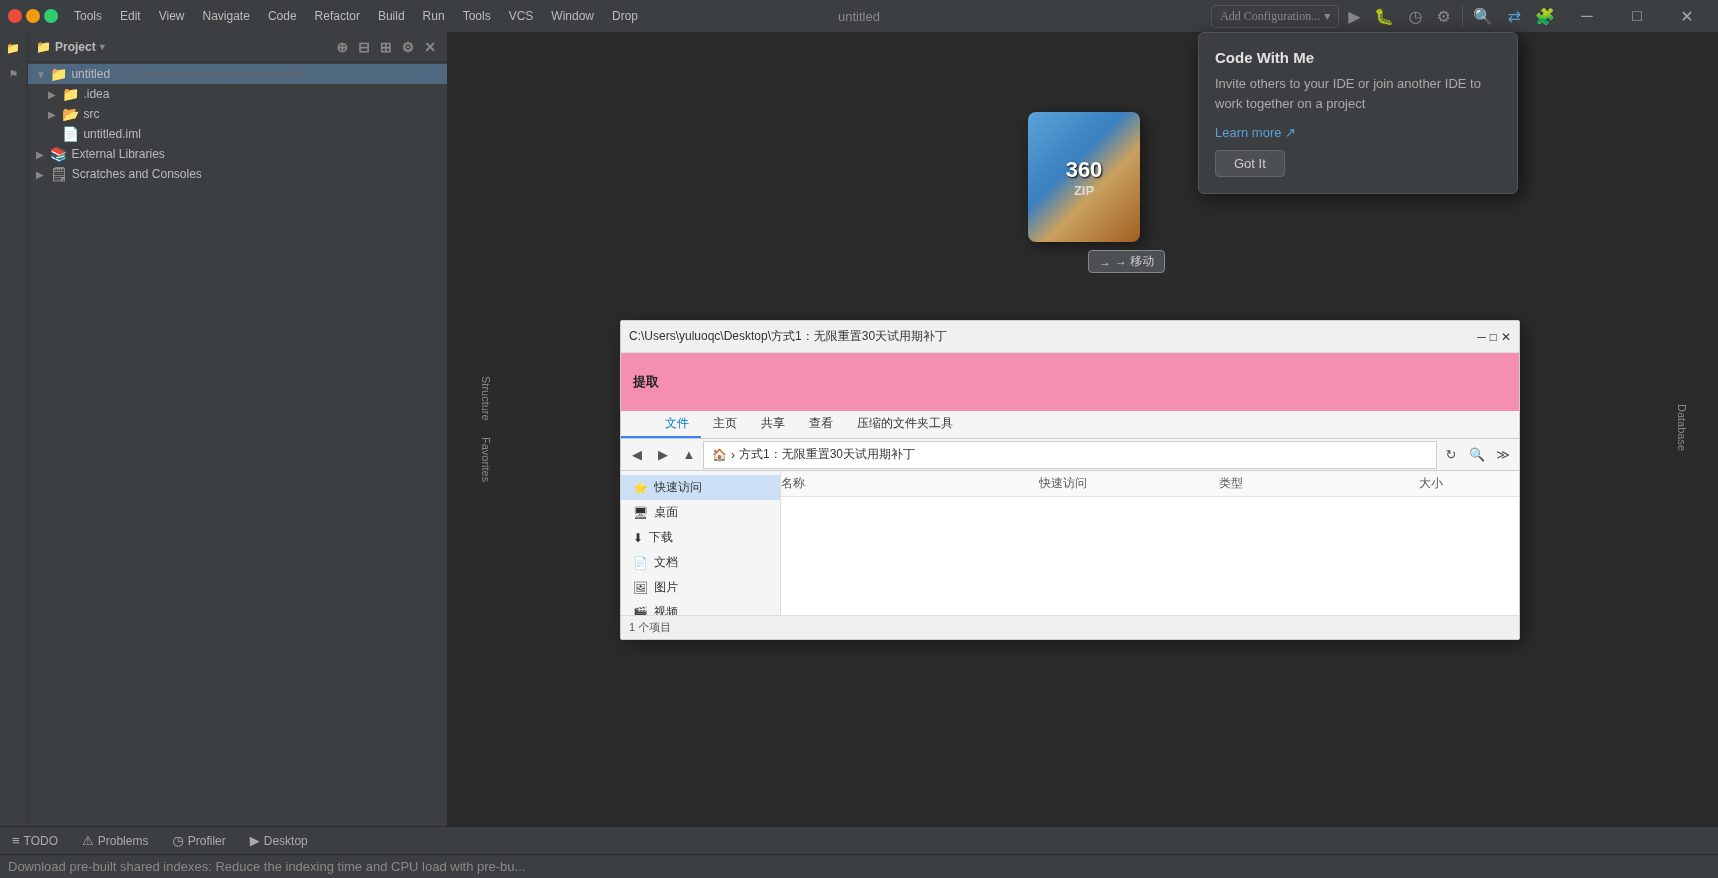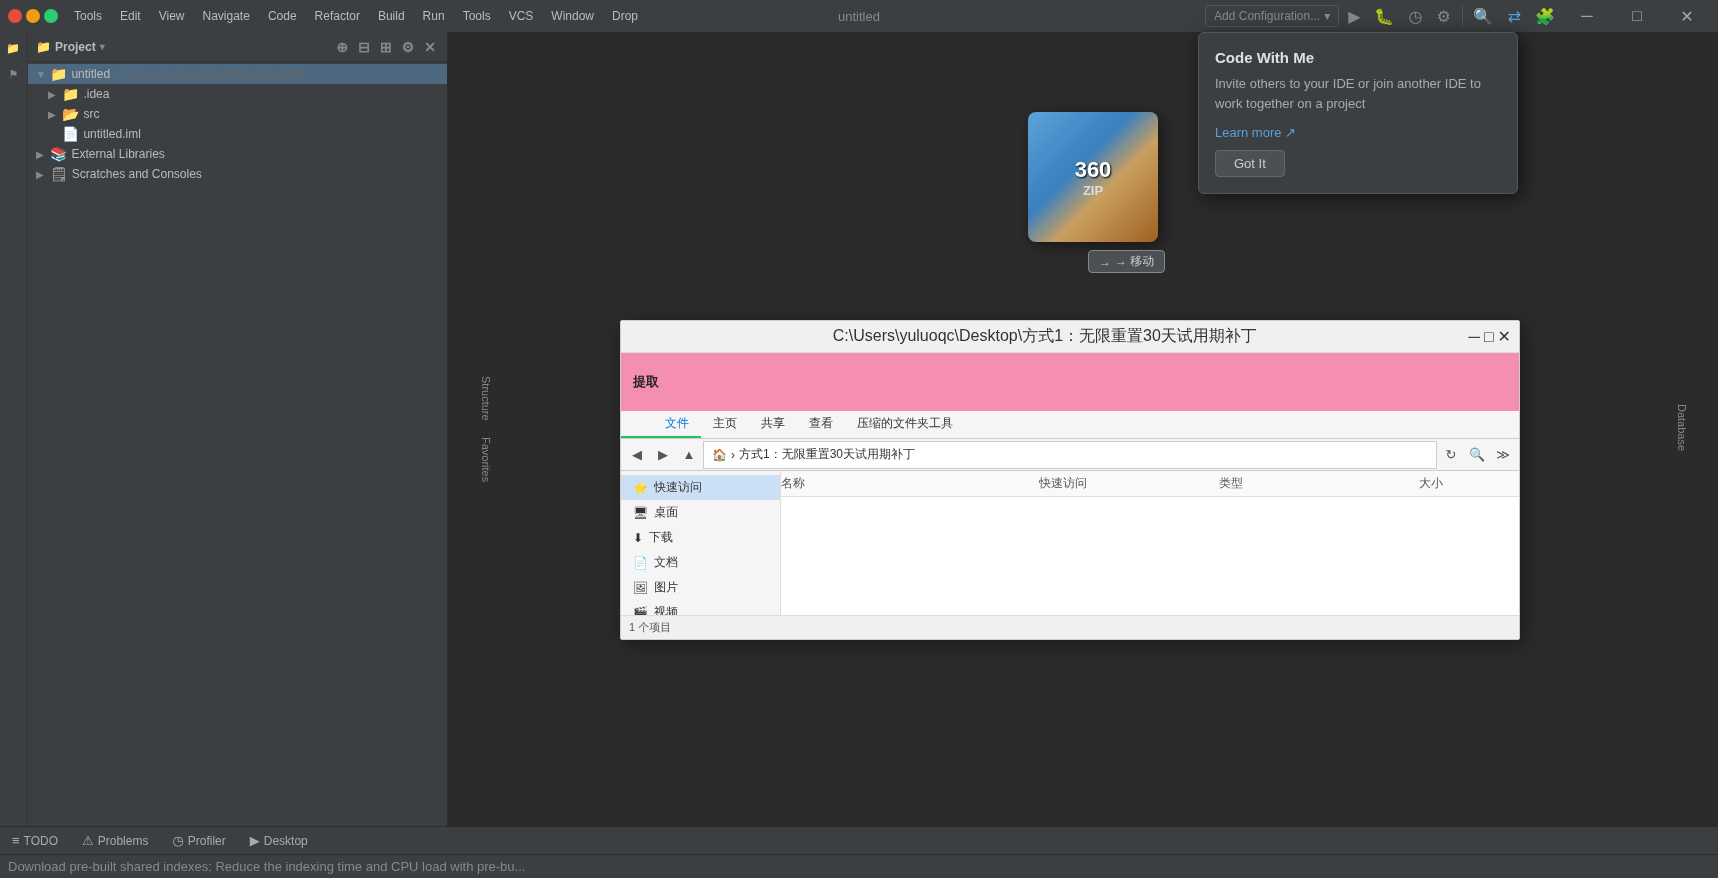--- a/index.html
+++ b/index.html
@@ -170,40 +170,41 @@
       align-items: center;
       gap: 4px;
       background: #3c3f41;
       border: 1px solid #555;
       border-radius: 4px;
       padding: 3px 8px;
       color: #888;
       font-size: 12px;
       cursor: pointer;
       margin-left: 4px;
+      font-family: Liberation Serif, serif;
     }
     .toolbar-sep {
       width: 1px; height: 20px; background: #555; margin: 0 2px;
     }
 
     
     #welcome-content {
       display: flex;
       flex-direction: column;
       align-items: center;
       gap: 18px;
       color: #888;
     }
 
     
     #zip-overlay {
       position: absolute;
       left: 580px;
       top: 80px;
-      width: 130px;
+      width: 112px;
       height: 130px;
       background: linear-gradient(135deg, #5ba3d9 0%, #3a7fbf 40%, #c8a060 60%, #a06020 100%);
       border-radius: 8px;
       display: flex;
       flex-direction: column;
       align-items: center;
       justify-content: center;
       font-size: 12px;
       color: white;
       font-weight: bold;
@@ -327,38 +328,37 @@
       border-radius: 2px;
       overflow: hidden;
     }
     #fe-titlebar {
       height: 32px;
       background: #f0f0f0;
       border-bottom: 1px solid #ddd;
       display: flex;
       align-items: center;
       padding: 0 8px;
-      font-size: 16px;
+      font-size: 12px;
       color: #333;
-      text-align: center;
     }
     #fe-title-text {
       flex: 1;
     }
     .fe-ribbon-tab {
       padding: 4px 12px;
       font-size: 12px;
       color: #333;
       cursor: pointer;
       border-bottom: 2px solid transparent;
       display: flex;
       align-items: center;
     }
     .fe-ribbon-tab.active {
-      border-bottom: 2px solid #22c55e;
+      border-bottom: 2px solid #3b82f6;
       color: #0078d7;
       padding-left: 44px;
     }
     #fe-tabs {
       display: flex;
       border-bottom: 1px solid #ccc;
       background: #f5f5f5;
     }
     #fe-addressbar {
       height: 28px;

